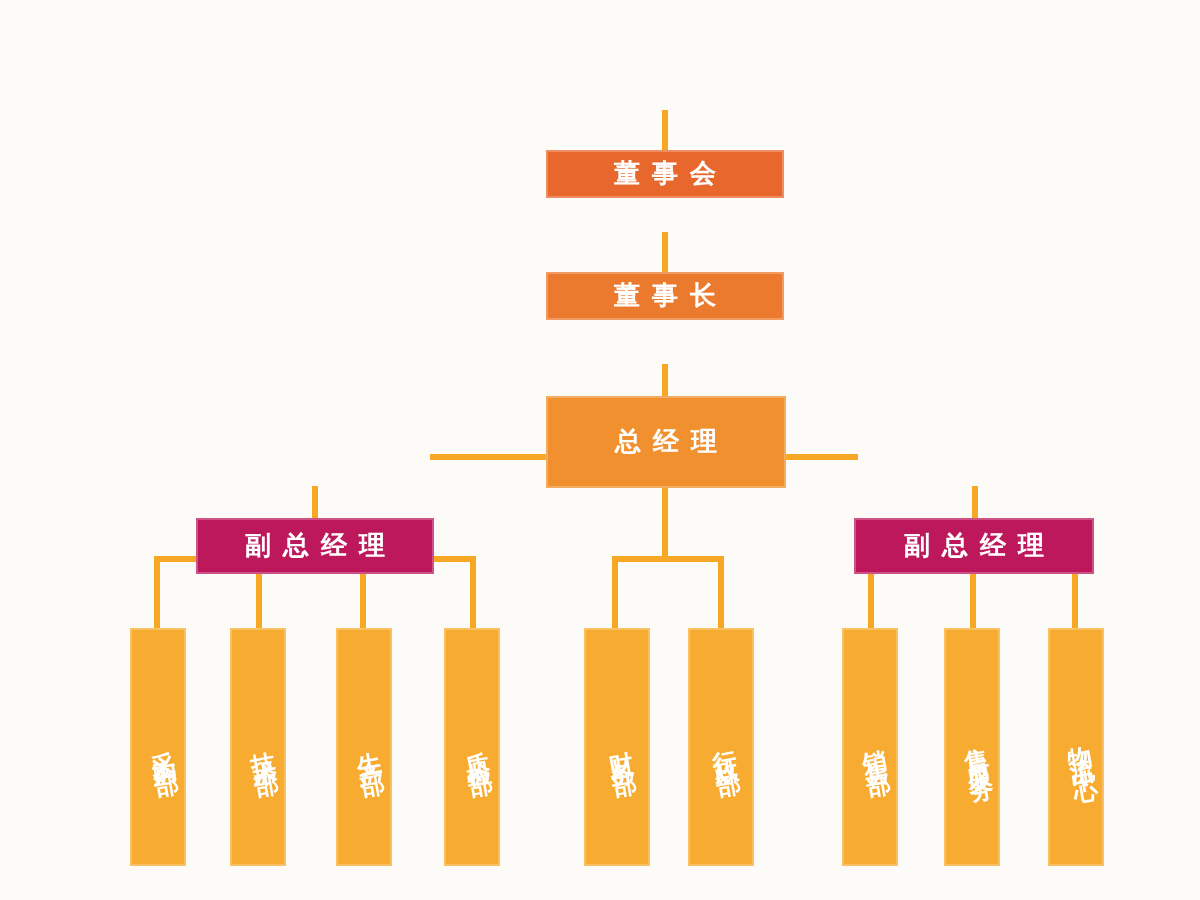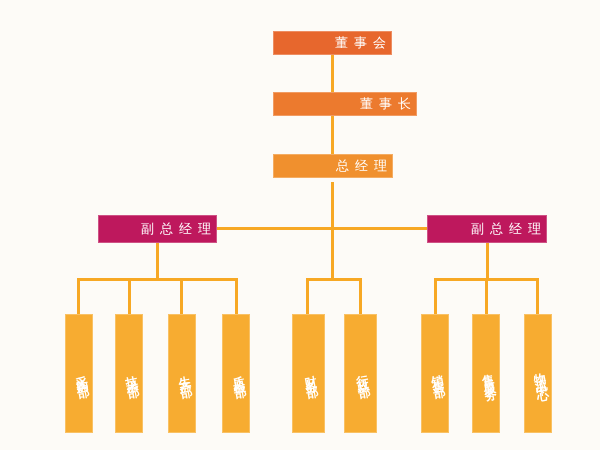--- a/index.html
+++ b/index.html
@@ -10,27 +10,28 @@
     overflow:hidden;
   }
   .canvas{
     position:relative;width:600px;height:450px;background:#fdfbf7;
   }
   .line{
     position:absolute;background:#f7a824;
   }
   .hnode{
     position:absolute;
-    display:flex;align-items:center;justify-content:flex-end;
-    color:#ffffff;font-size:13px;font-weight:normal;
+    display:flex;align-items:center;justify-content:center;
+    color:#ffffff;font-size:13px;font-weight:bold;
     letter-spacing:6px;text-indent:6px;
     box-shadow:inset 0 0 0 1px rgba(255,255,255,0.25);
+    margin-top:44px;
   }
   .lvl1{background:#e7672d;}
-  .lvl2{background:#ec7a2e;padding-left:25px;}
+  .lvl2{background:#ec7a2e;}
   .lvl3{background:#f0902e;}
   .lvl4{background:#be185d;}
   .vnode{
     position:absolute;top:314px;height:119px;
     background:#f7ac31;
     display:flex;align-items:center;justify-content:center;
     box-shadow:inset 0 0 0 1px rgba(255,255,255,0.25);
   }
   .vtext{
     writing-mode:vertical-lr;
@@ -69,21 +70,21 @@
   <div class="line" style="left:536px;top:278px;width:3px;height:37px"></div>
 
   <div class="hnode lvl1" style="left:273px;top:31px;width:119px;height:24px">
     <span>董事会</span>
   </div>
 
   <div class="hnode lvl2" style="left:273px;top:92px;width:119px;height:24px">
     <span>董事长</span>
   </div>
 
-  <div class="hnode lvl3" style="left:273px;top:154px;width:120px;height:24px">
+  <div class="hnode lvl3" style="left:273px;top:154px;width:120px;height:46px">
     <span>总经理</span>
   </div>
 
   <div class="hnode lvl4" style="left:98px;top:215px;width:119px;height:28px">
     <span>副总经理</span>
   </div>
 
   <div class="hnode lvl4" style="left:427px;top:215px;width:120px;height:28px">
     <span>副总经理</span>
   </div>

